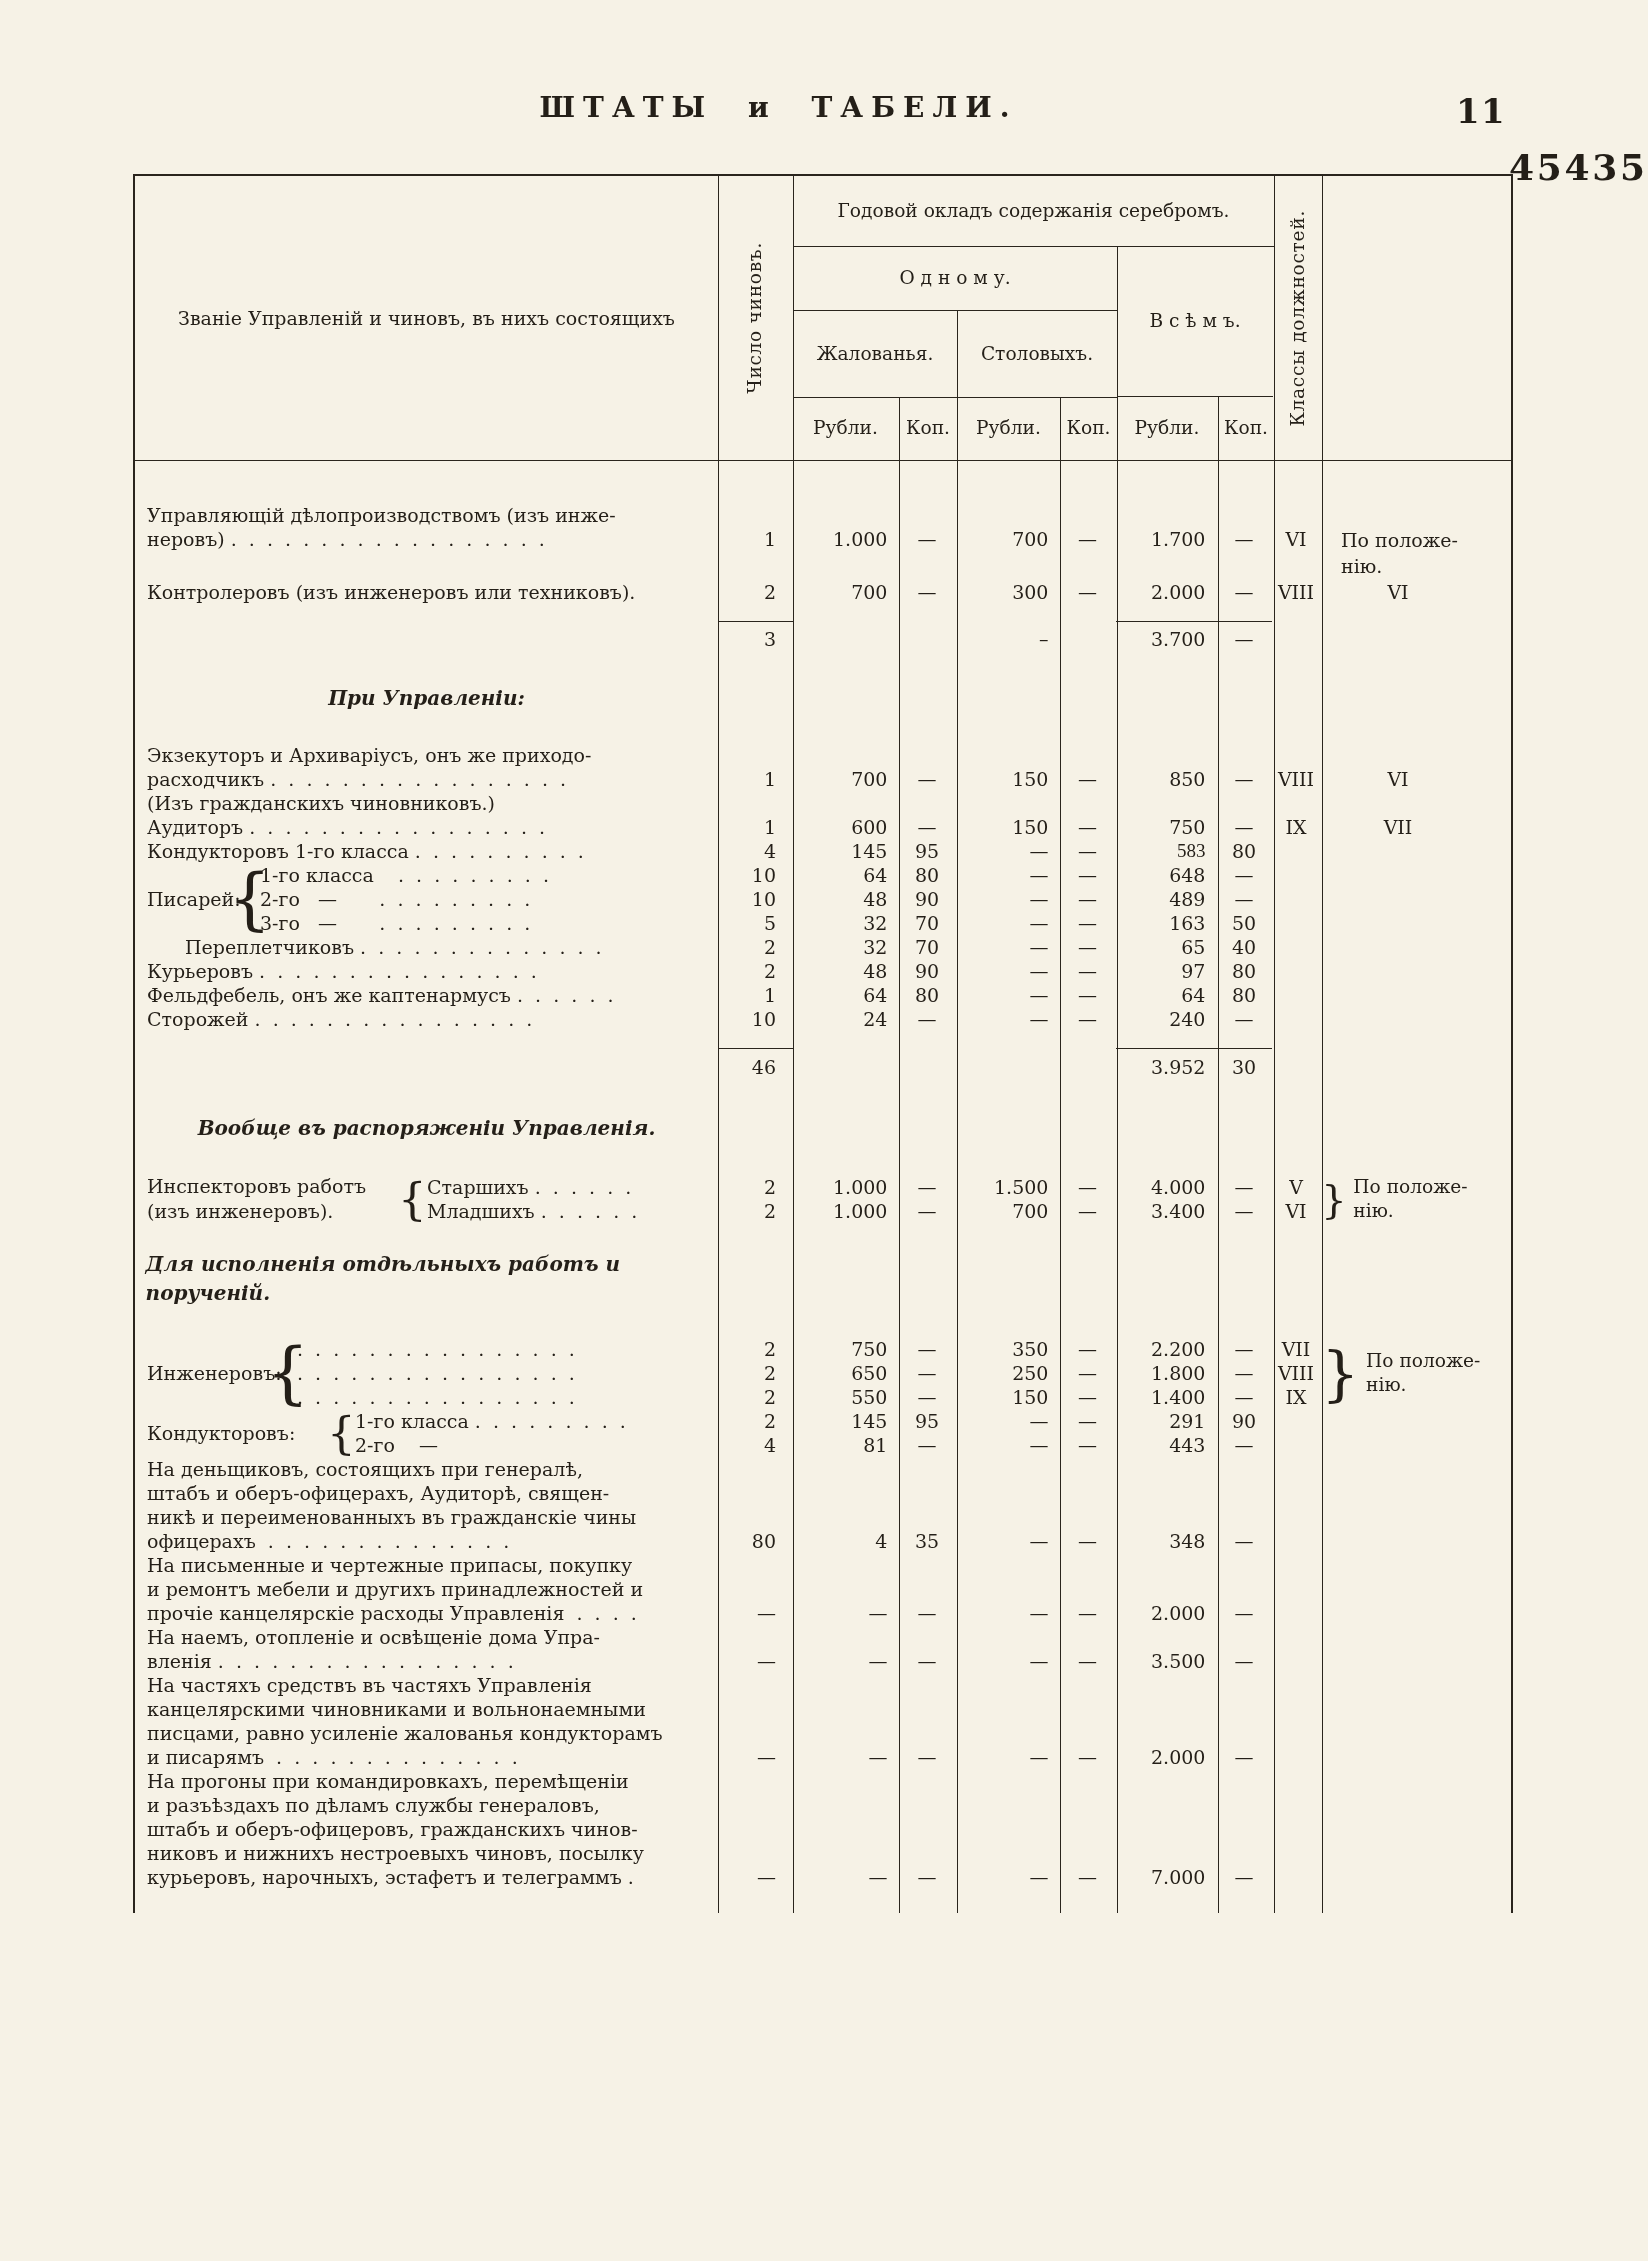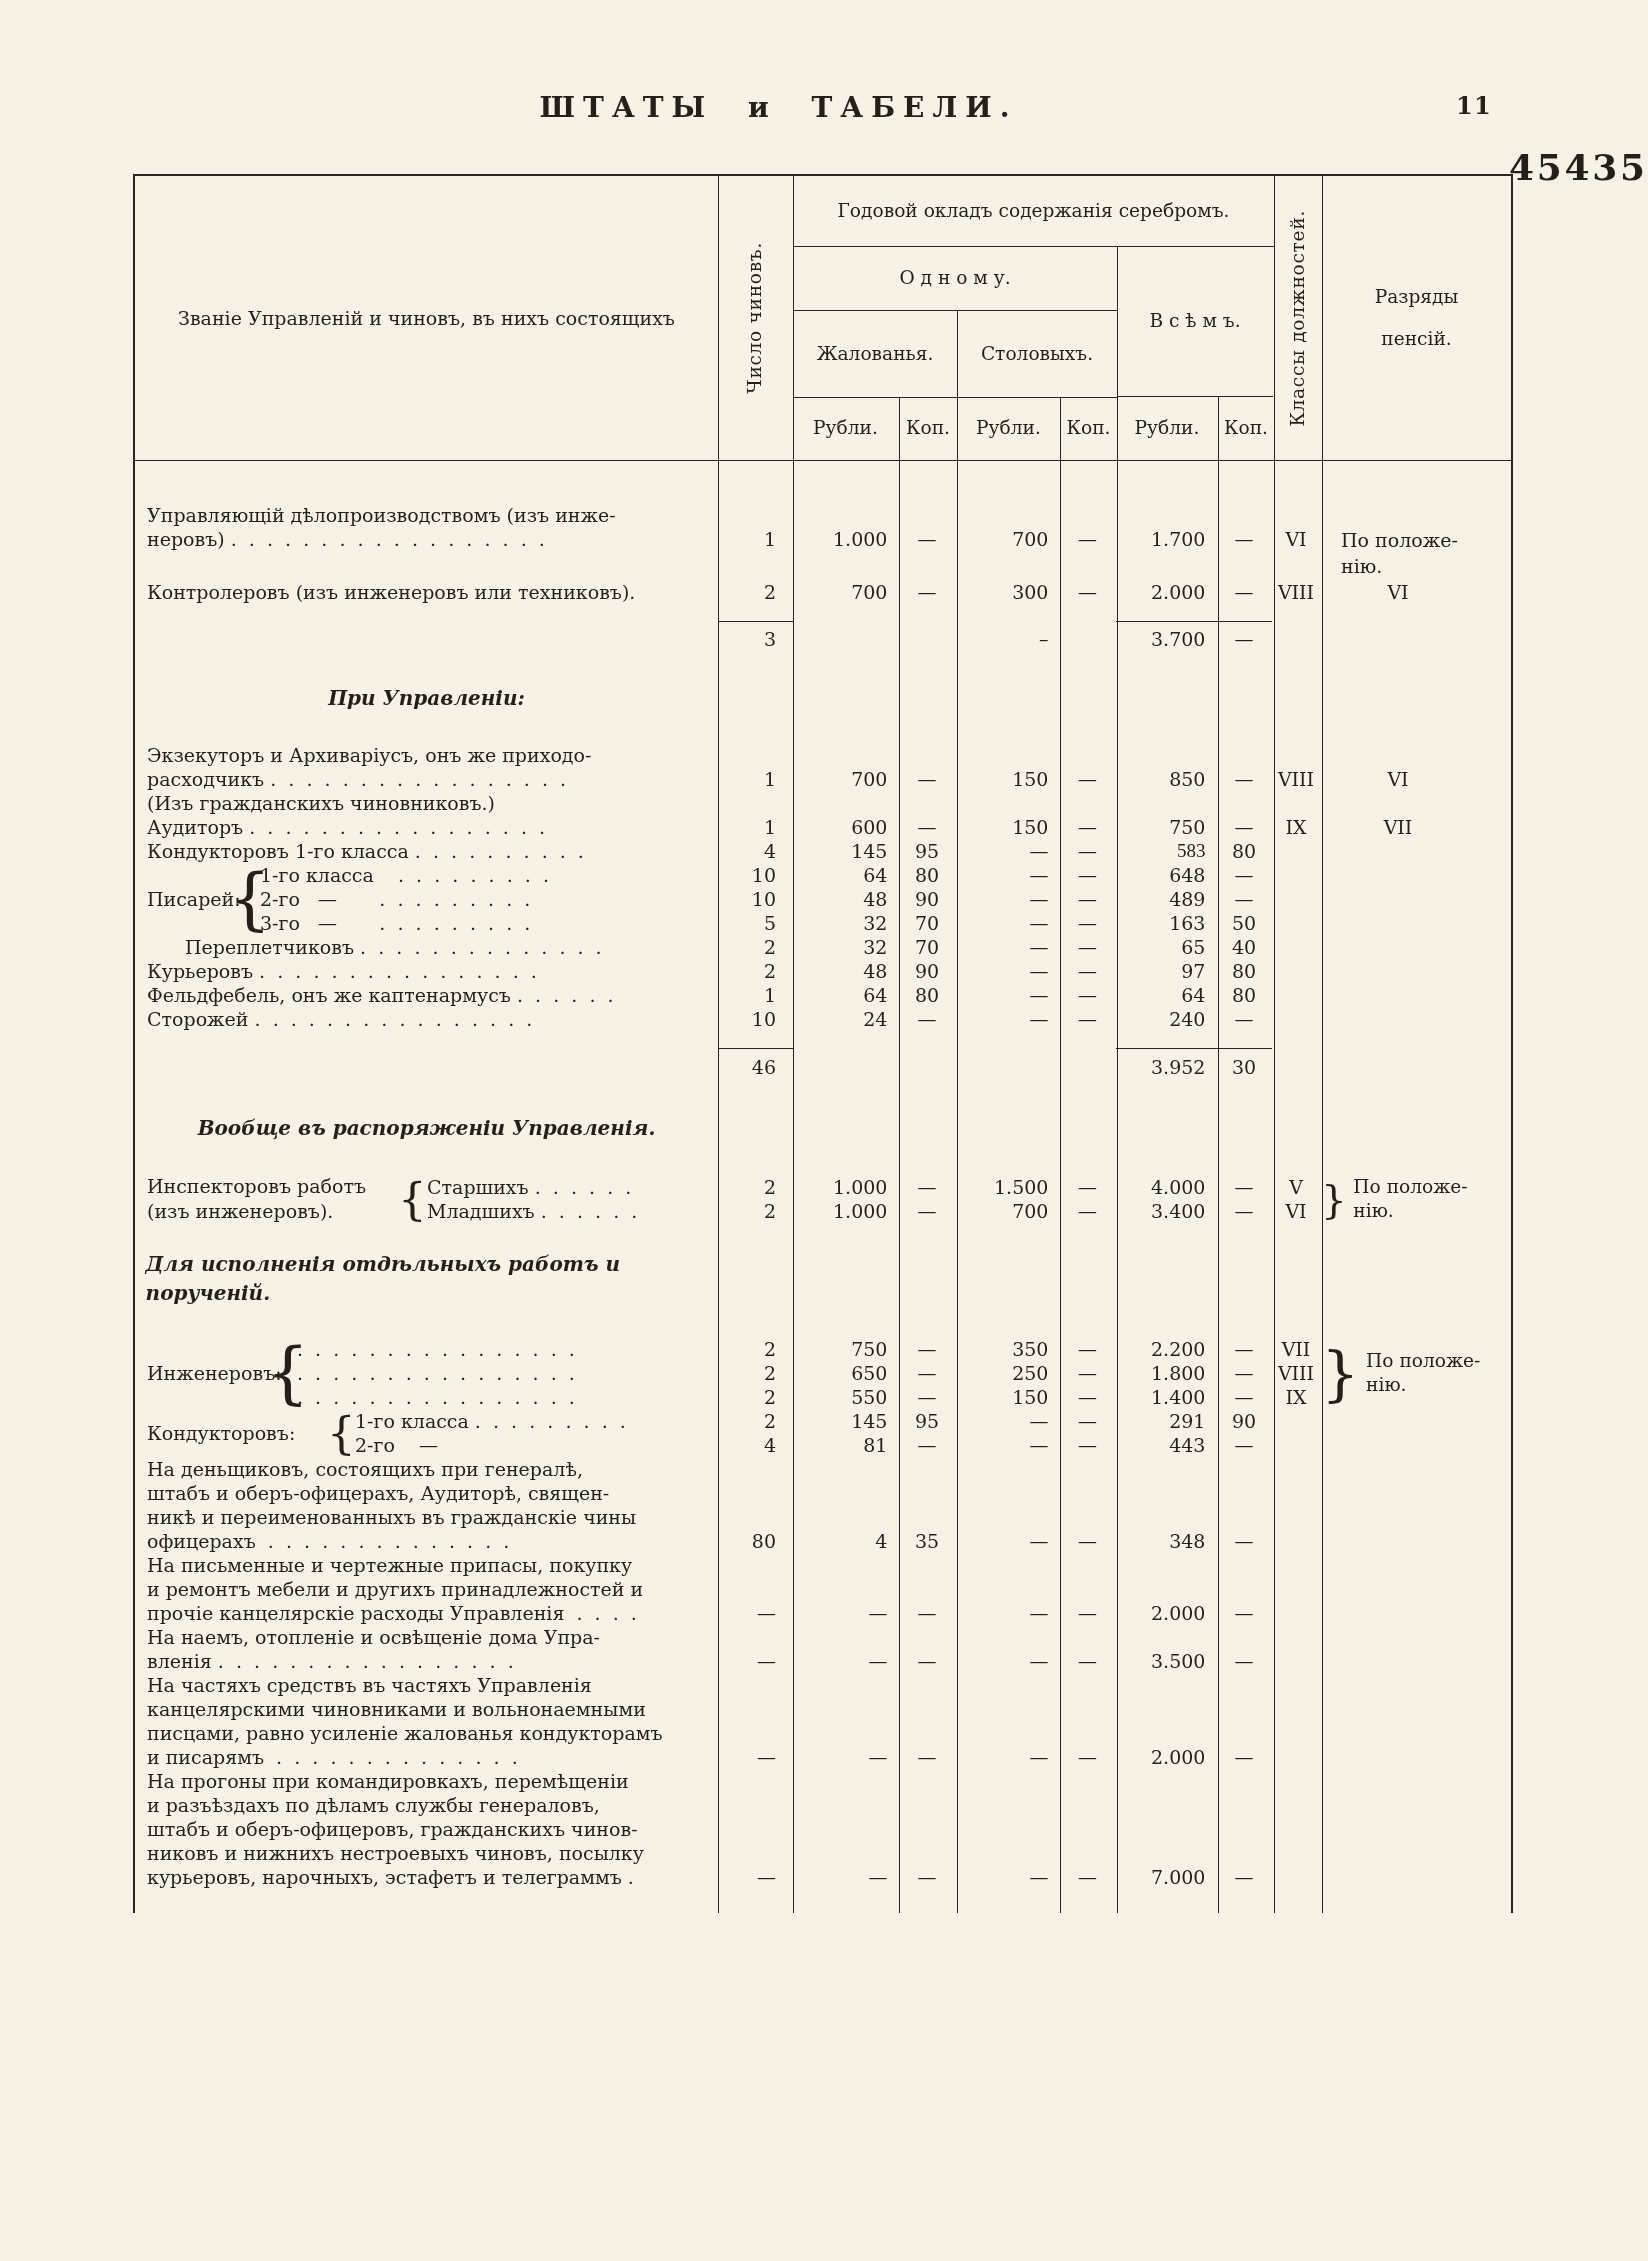--- a/index.html
+++ b/index.html
@@ -22,21 +22,21 @@
   
   .ptitle{
     position:absolute;top:91px;left:0;width:1649px;
     text-align:center;
     transform:translateX(-46px);
     font-size:28px;font-weight:700;
     letter-spacing:8px;word-spacing:17px;
   }
   .pnum{
     position:absolute;top:91px;left:1456px;
-    font-size:24px;font-weight:700;letter-spacing:1.3px;
+    font-size:34px;font-weight:700;letter-spacing:1.3px;
   }
   .docnum{
     position:absolute;top:146px;left:1509px;
     font-size:36px;font-weight:700;letter-spacing:2.7px;
   }
   
   .frame{
     position:absolute;left:133px;top:174px;
     width:1376px;height:1737px;
     border-top:2px solid var(--line);
@@ -154,24 +154,20 @@
       </div>
       <div class="hc h-rub3">
         <span>Рубли.</span>
       </div>
       <div class="hc h-kop3">
         <span>Коп.</span>
       </div>
       <div class="hc h-class">
         <span class="vtext">Классы должностей.</span>
       </div>
-      <div class="hc h-pens">
-        <span>Разряды</span>
-        <span>пенсій.</span>
-      </div>
     </div>
 
     <div class="tbody">
         <div class="gaprow" style="grid-area: 1 / 1 / auto / -1; height: 24px;"></div>
         <div class="gaprow" style="grid-area: 3 / 1 / auto / -1; height: 18.6px;"></div>
         <div class="bl c-name" style="grid-area: 4 / 1;">
           <span>Управляющій дѣлопроизводствомъ (изъ инже-</span>
         </div>
         <div class="bl c-name va-s" style="grid-area: 5 / 1;">
           <span>неровъ) .  .  .  .  .  .  .  .  .  .  .  .  .  .  .  .  .  .</span>

